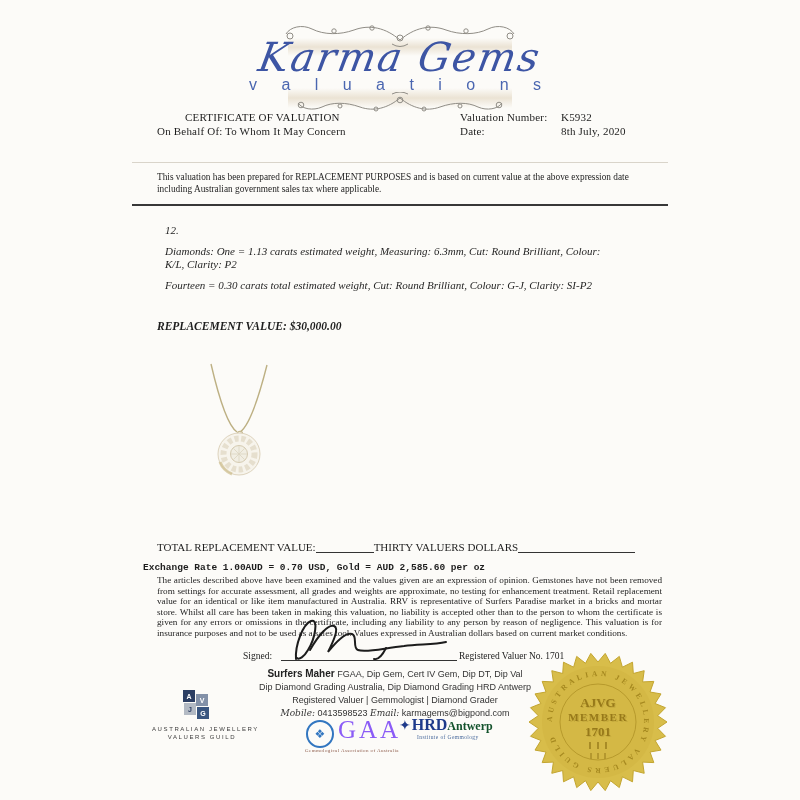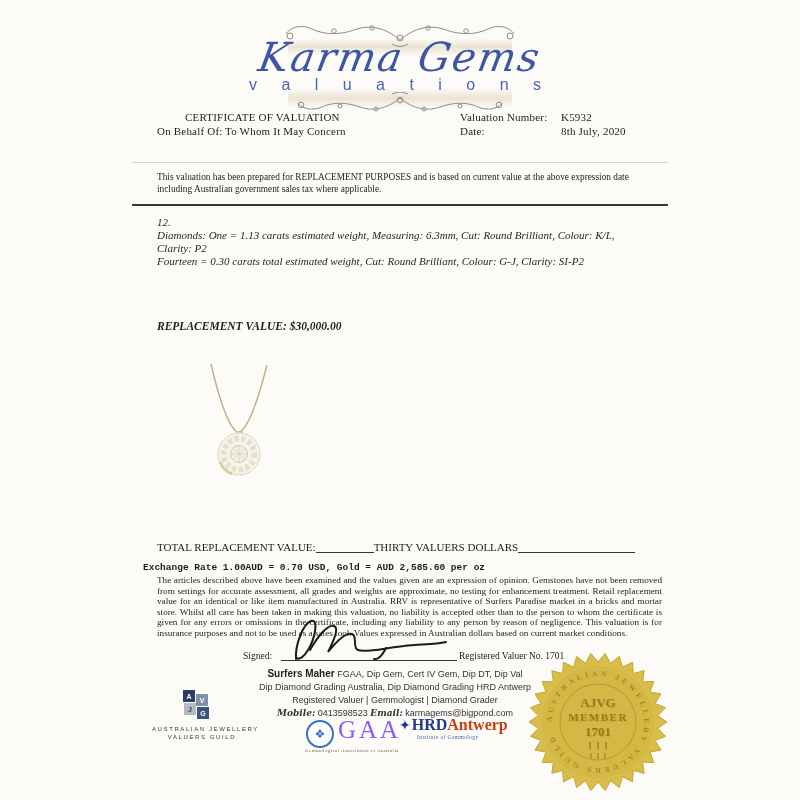--- a/index.html
+++ b/index.html
@@ -16,47 +16,47 @@
   .meta{font-size:11px;color:#1d1d1d;letter-spacing:.2px;white-space:nowrap;}
   
   .rule-faint{height:1px;background:#d9d4ca;}
   .rule-dark{height:2px;background:#383838;}
   
   .notice{font-size:9.3px;line-height:11.5px;color:#242424;}
   .fineprint{font-size:9.2px;line-height:10.6px;color:#242424;text-align:justify;}
   .exchange{font-size:9.5px;font-weight:bold;color:#1d1d1d;white-space:nowrap;}
   
   .desc{font-style:italic;font-size:11px;line-height:13px;color:#262626;}
-  .desc p{margin:0;}
+  .desc p{margin:8px;}
   .repl{font-style:italic;font-weight:bold;font-size:11.5px;color:#1d1d1d;text-align:left;}
   
   .total-row{display:flex;align-items:flex-end;font-size:11px;color:#1d1d1d;white-space:nowrap;}
   .uline{border-bottom:1px solid #333;align-self:stretch;}
   
   .sig-label{font-size:9.5px;color:#1d1d1d;white-space:nowrap;}
   
   .valuer{font-family:"Liberation Sans","DejaVu Sans",sans-serif;font-size:9px;color:#333;
       text-align:center;line-height:13px;white-space:nowrap;}
   .valuer .vname{font-weight:bold;font-size:10px;color:#222;}
-  .script-label{font-family:"DejaVu Serif",serif;font-style:italic;font-weight:bold;}
+  .script-label{font-family:"DejaVu Serif",serif;font-style:italic;font-weight:normal;}
   
   .sq{position:absolute;width:12px;height:12px;display:flex;align-items:center;justify-content:center;
       font-family:"Liberation Sans",sans-serif;font-size:7px;font-weight:bold;color:#fff;}
   .avjg-cap{font-family:"Liberation Sans",sans-serif;font-size:6px;letter-spacing:1.6px;
       color:#3c3c3c;text-align:center;white-space:nowrap;}
   
   .gaa-circle{width:24px;height:24px;border:2px solid #3276c0;border-radius:50%;
       display:flex;align-items:center;justify-content:center;color:#3276c0;font-size:12px;}
   .gaa-text{font-size:25px;color:#8b5cf6;letter-spacing:3px;font-family:"Liberation Serif",serif;}
   .gaa-cap{font-size:5px;color:#8d5a49;letter-spacing:.4px;white-space:nowrap;}
   
   .hrd-row{display:flex;align-items:baseline;font-family:"Liberation Serif",serif;white-space:nowrap;}
   .hrd-star{color:#1e3a8a;font-size:14px;margin-right:1px;}
   .hrd-bold{font-weight:bold;font-size:16px;color:#1e3a8a;}
-  .hrd-light{font-weight:bold;font-size:16px;color:#c2410c;}
+  .hrd-light{font-weight:bold;font-size:12px;color:#14532d;}
   .hrd-cap{font-size:5.5px;color:#49699c;letter-spacing:.4px;white-space:nowrap;}
 </style>
 </head>
 <body>
 
 <div class="abs tan-band" style="left:288px;top:38px;width:224px;height:18px;"></div>
 <div class="abs tan-band" style="left:288px;top:88px;width:224px;height:20px;"></div>
 
 <svg class="abs" style="left:282px;top:18px;" width="236" height="30" viewBox="0 0 236 30">
   <g stroke="#908d86" fill="none" stroke-width="1">

